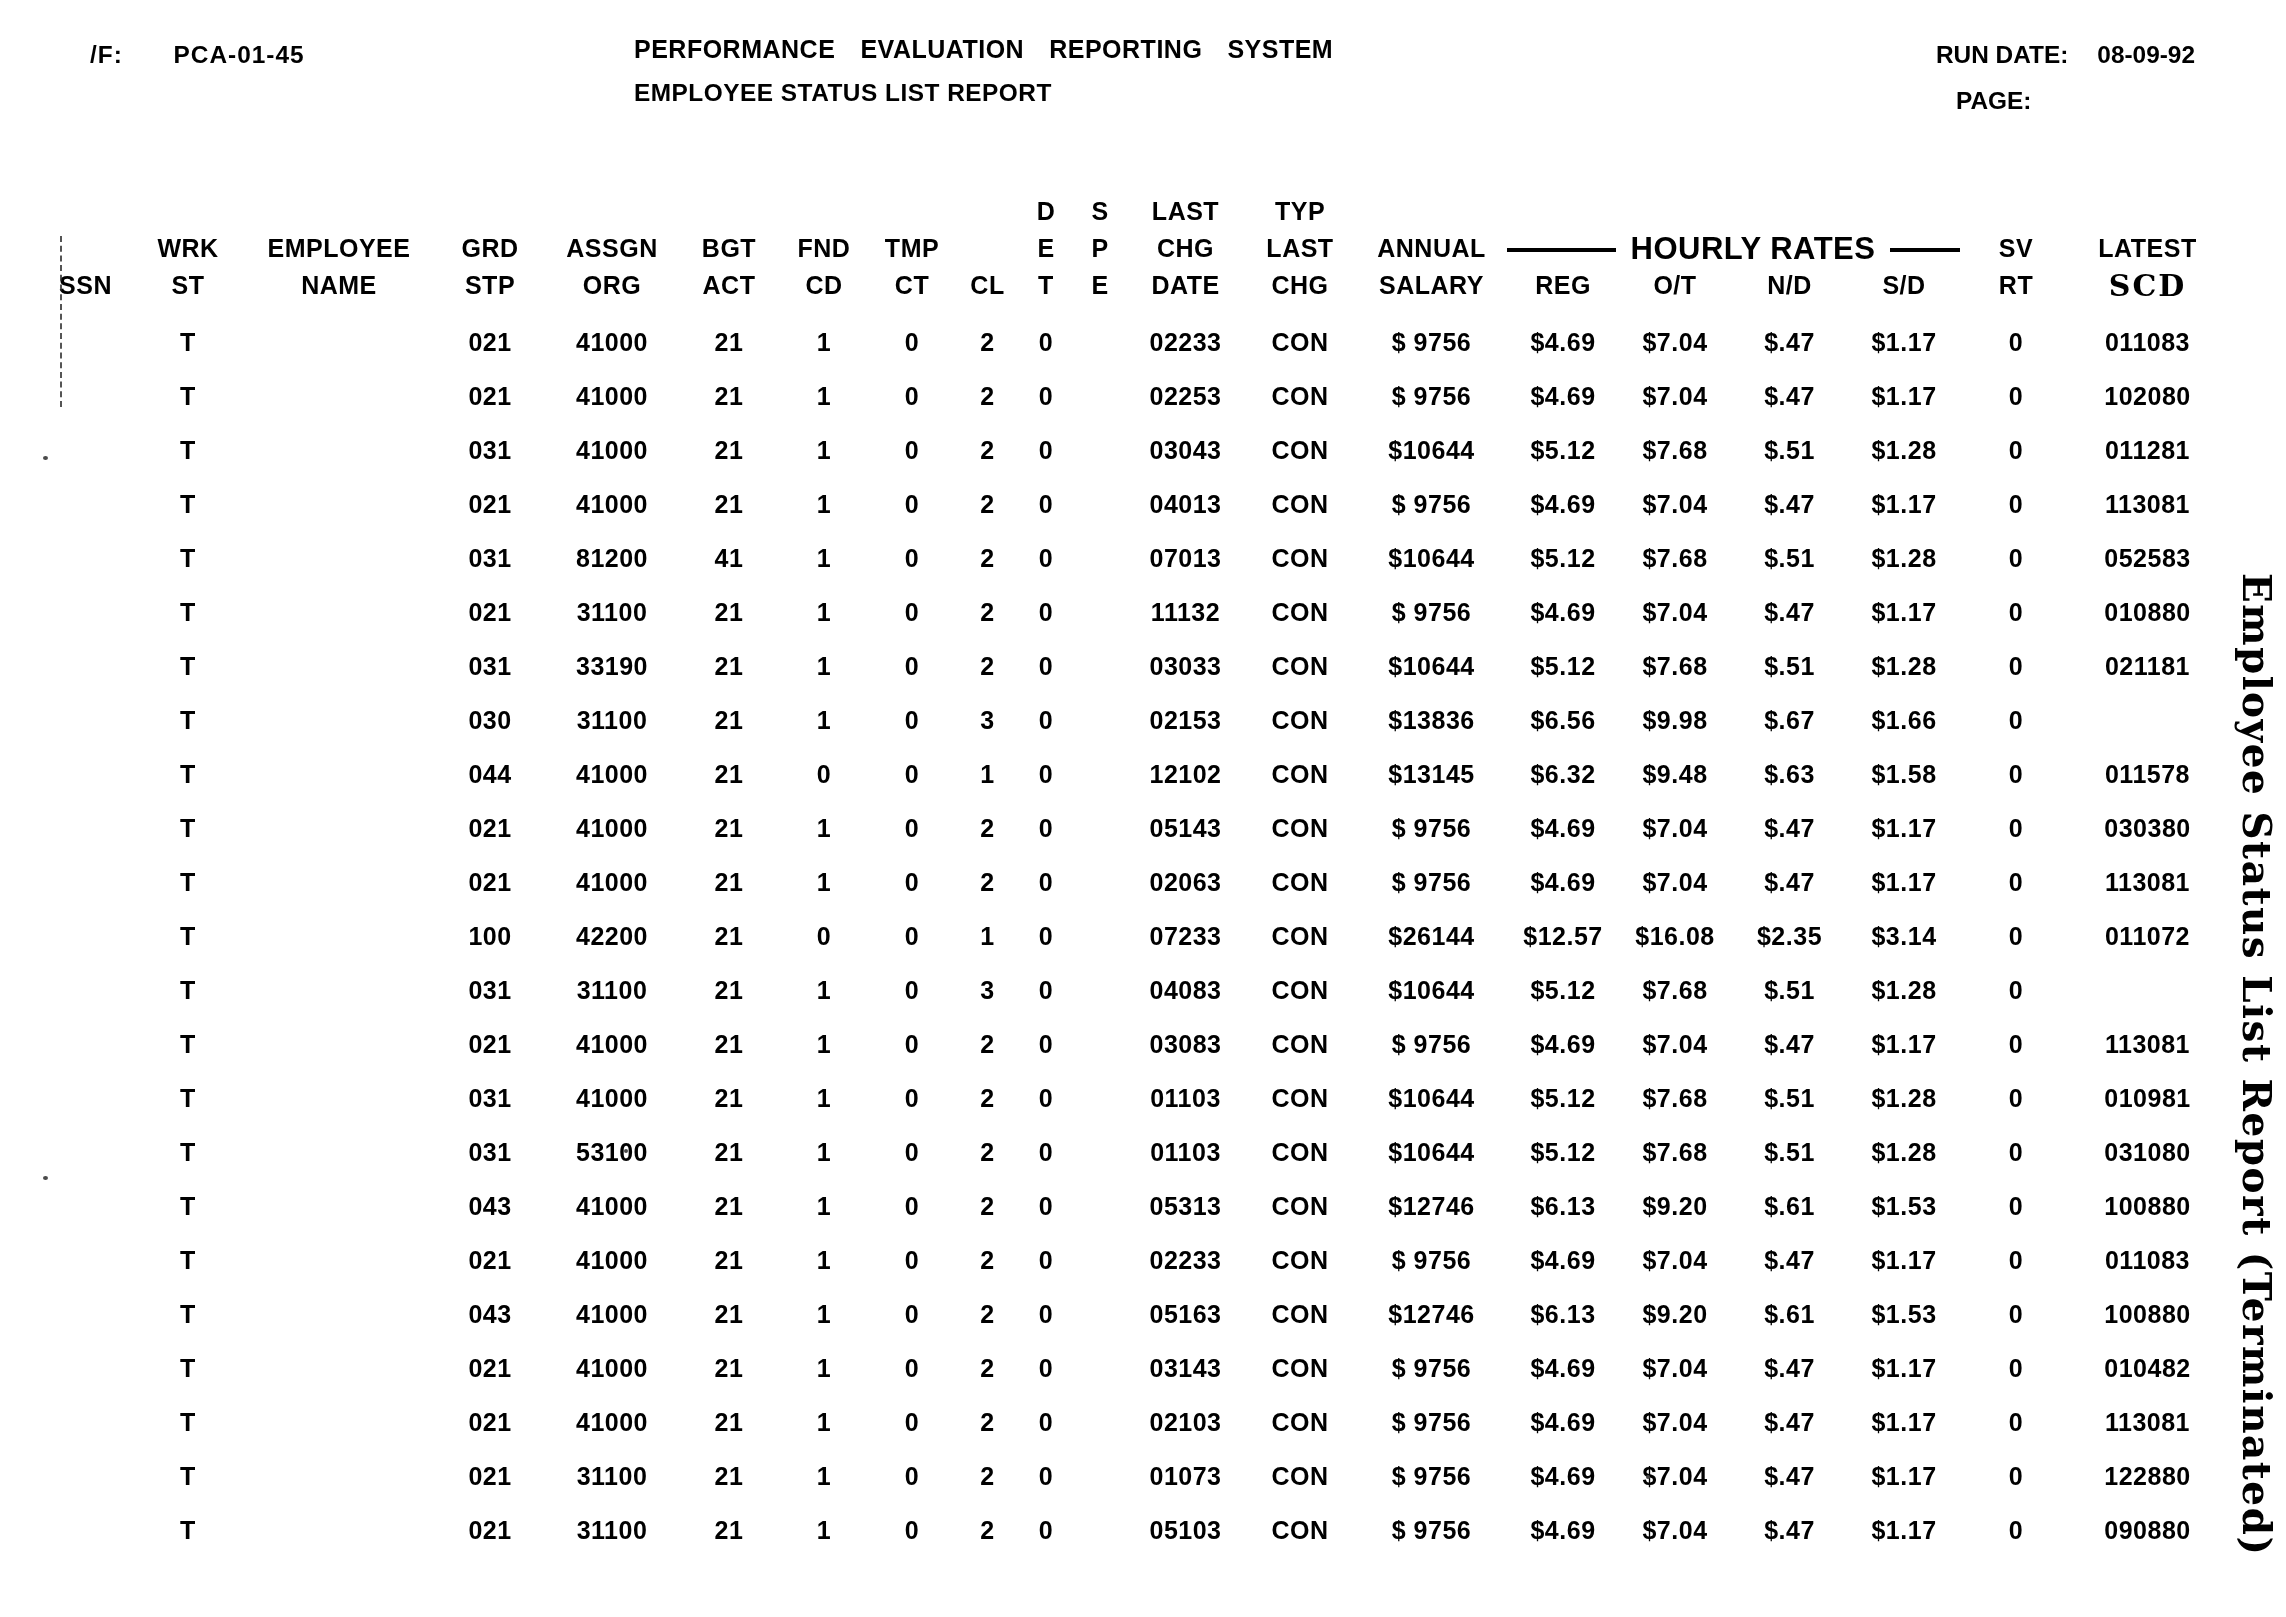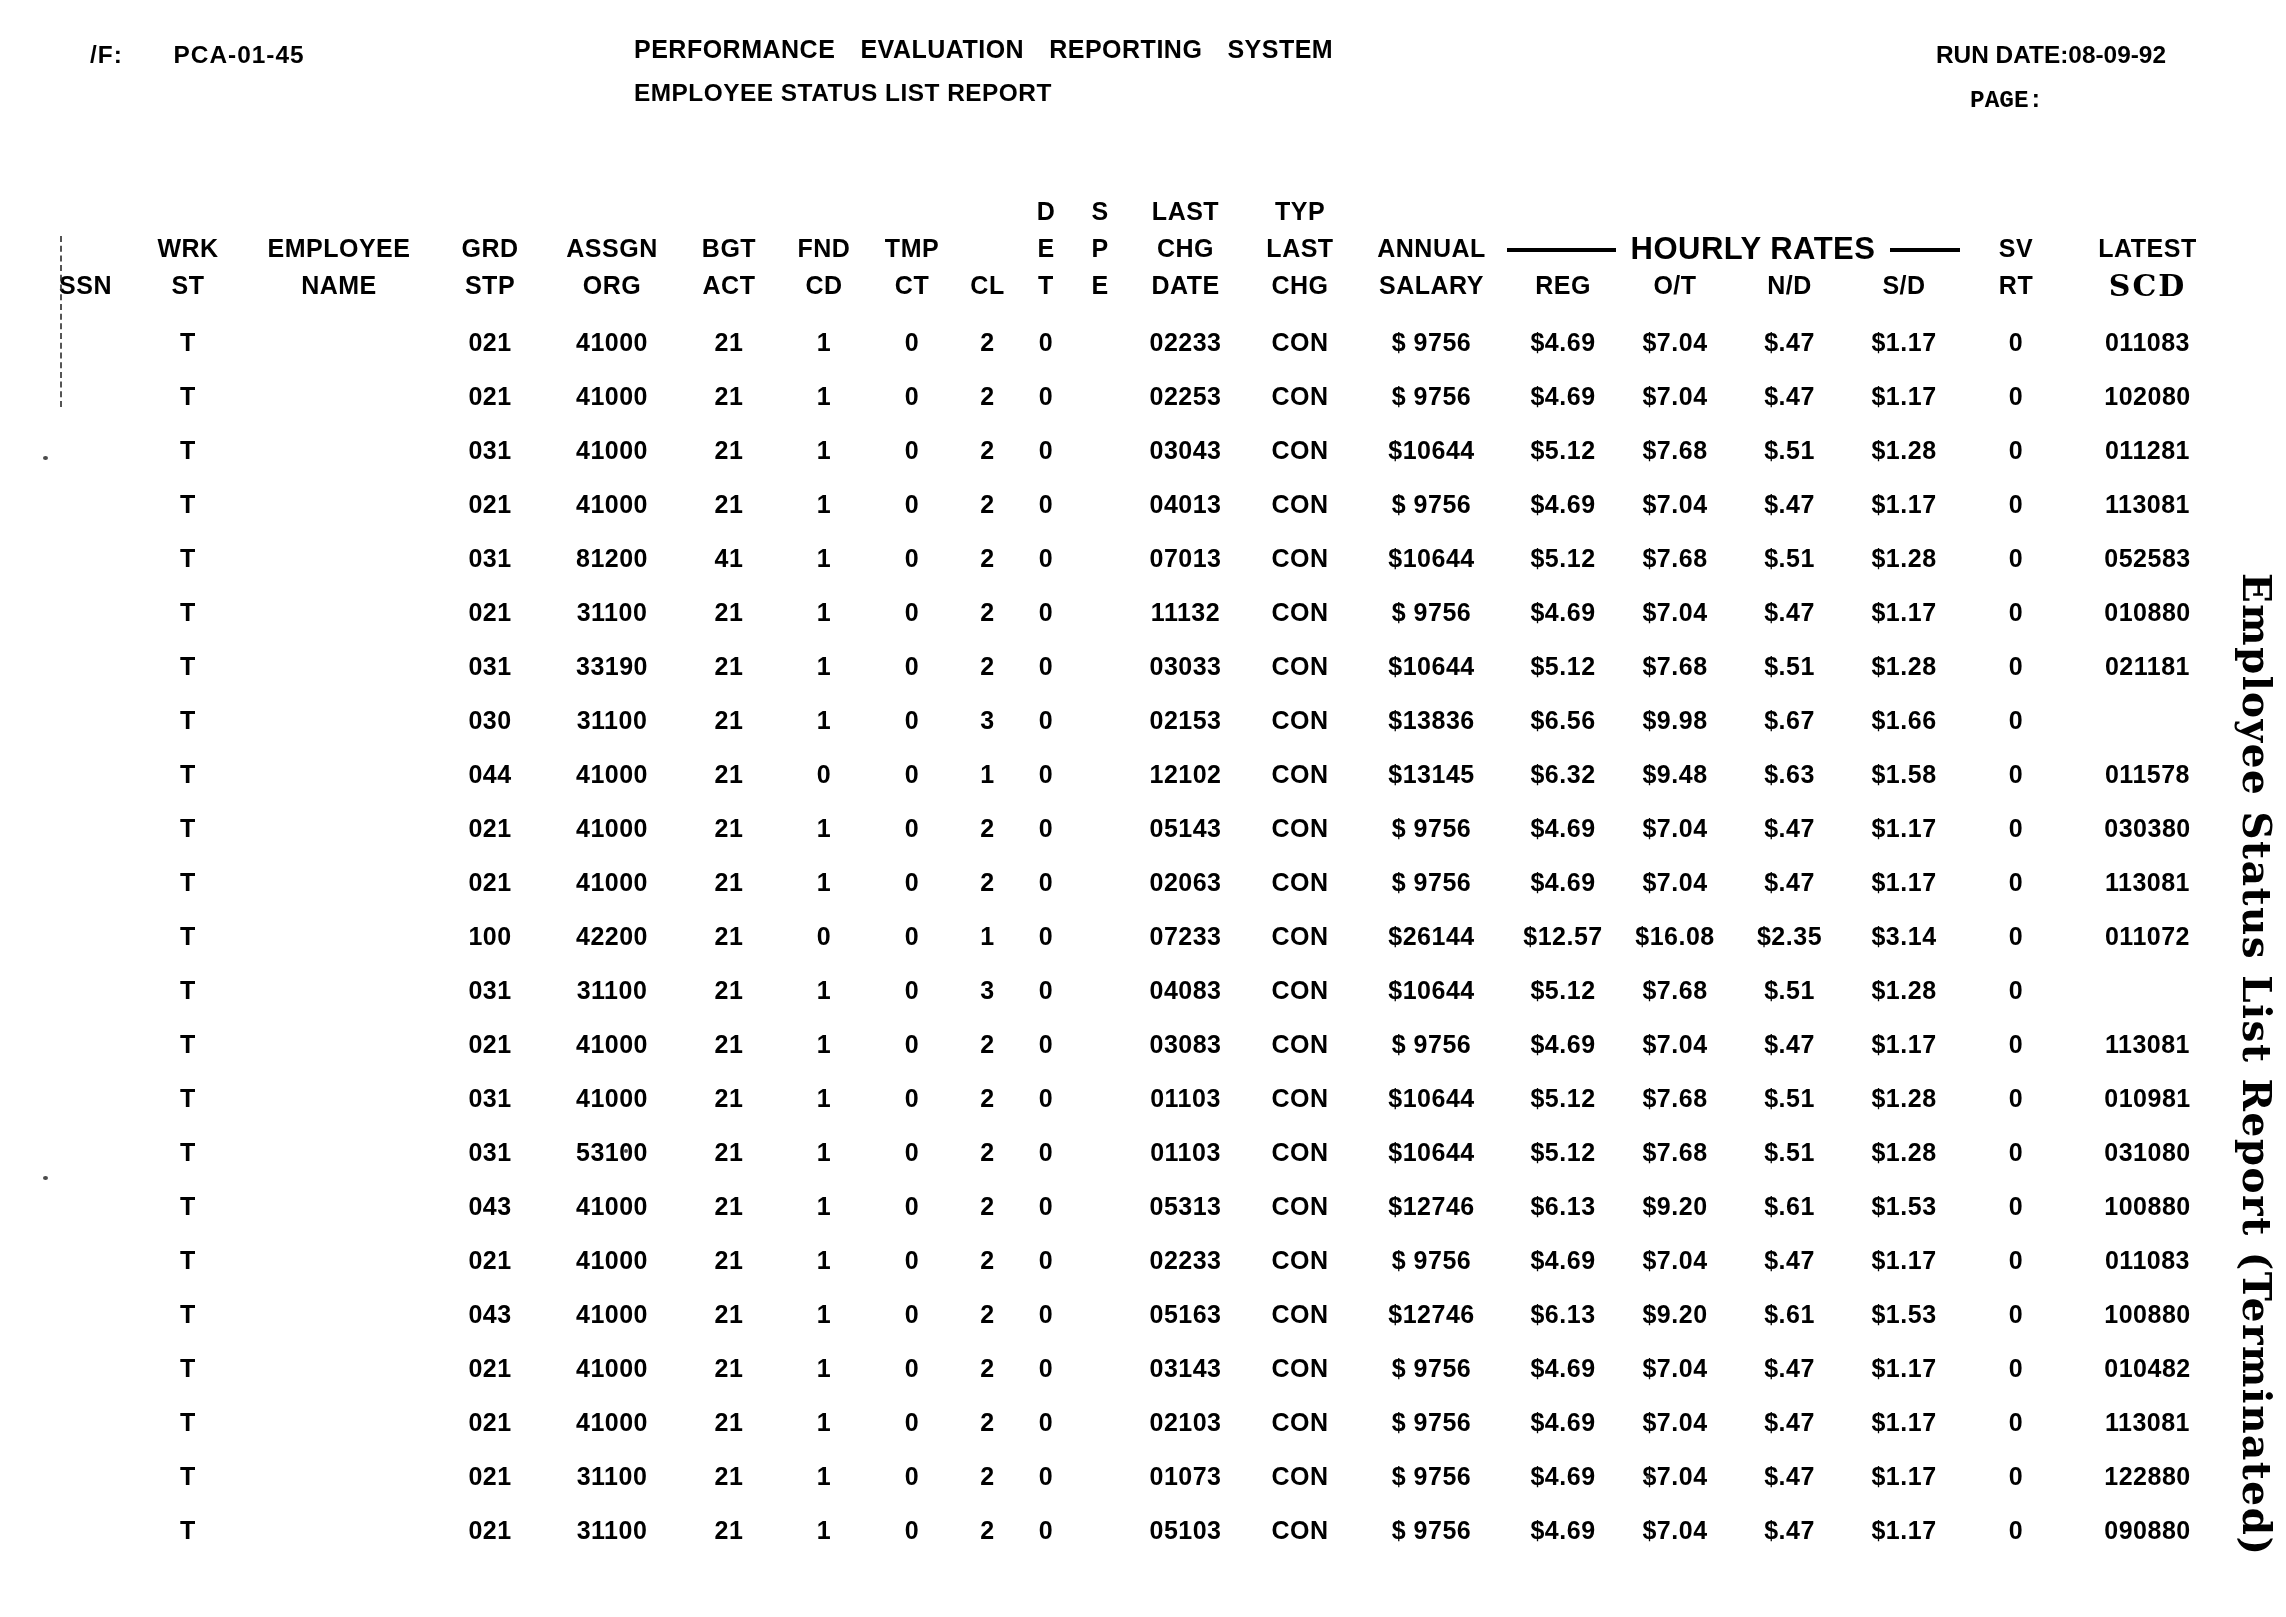--- a/index.html
+++ b/index.html
@@ -5,22 +5,22 @@
   html,body{margin:0;padding:0;background:#e8e8e8;}
   .page{position:relative;width:2287px;height:1618px;background:#ffffff;overflow:hidden;
         font-family:"Liberation Sans",sans-serif;font-weight:700;color:#000;}
   
   .form-ref{position:absolute;left:90px;top:41px;font-size:24.4px;letter-spacing:1px;word-spacing:17.6px;white-space:pre;}
   .title-block{position:absolute;left:634px;top:35px;width:858px;text-align:left;}
   .title{font-size:25px;word-spacing:17.6px;letter-spacing:0.5px;}
   .subtitle{font-size:24.4px;margin-top:15px;letter-spacing:0.5px;}
   .subtitle2{font-size:24.4px;margin-top:1px;letter-spacing:0.5px;}
   .run-block{position:absolute;left:1936px;top:41px;font-size:24.4px;}
-  .run-line{display:flex;white-space:nowrap;}
-  .page-line{margin-top:17.6px;margin-left:34px;font-family:Liberation Mono, monospace;}
+  .run-line{display:flex;gap:29px;white-space:nowrap;}
+  .page-line{margin-top:17.6px;margin-left:20px;}
   
   .table-wrap{position:absolute;left:39px;top:193px;width:2185px;}
   .thead{display:grid;position:relative;}
   .hcell{display:flex;flex-direction:column;align-items:center;}
   .hline{height:37px;line-height:37px;font-size:25px;letter-spacing:0.5px;white-space:pre;text-align:center;}
   .scd-serif{font-family:"DejaVu Serif",serif;font-size:30px;letter-spacing:2px;}
   .hr-group{position:absolute;left:1468px;top:37px;width:453px;height:37px;display:flex;
             align-items:center;justify-content:space-between;gap:12px;font-size:31px;letter-spacing:0.5px;}
   .hr-rule{height:4.9px;background:#000;margin-top:2.9px;}
   .hr-rule.left{flex:0 0 109px;}

